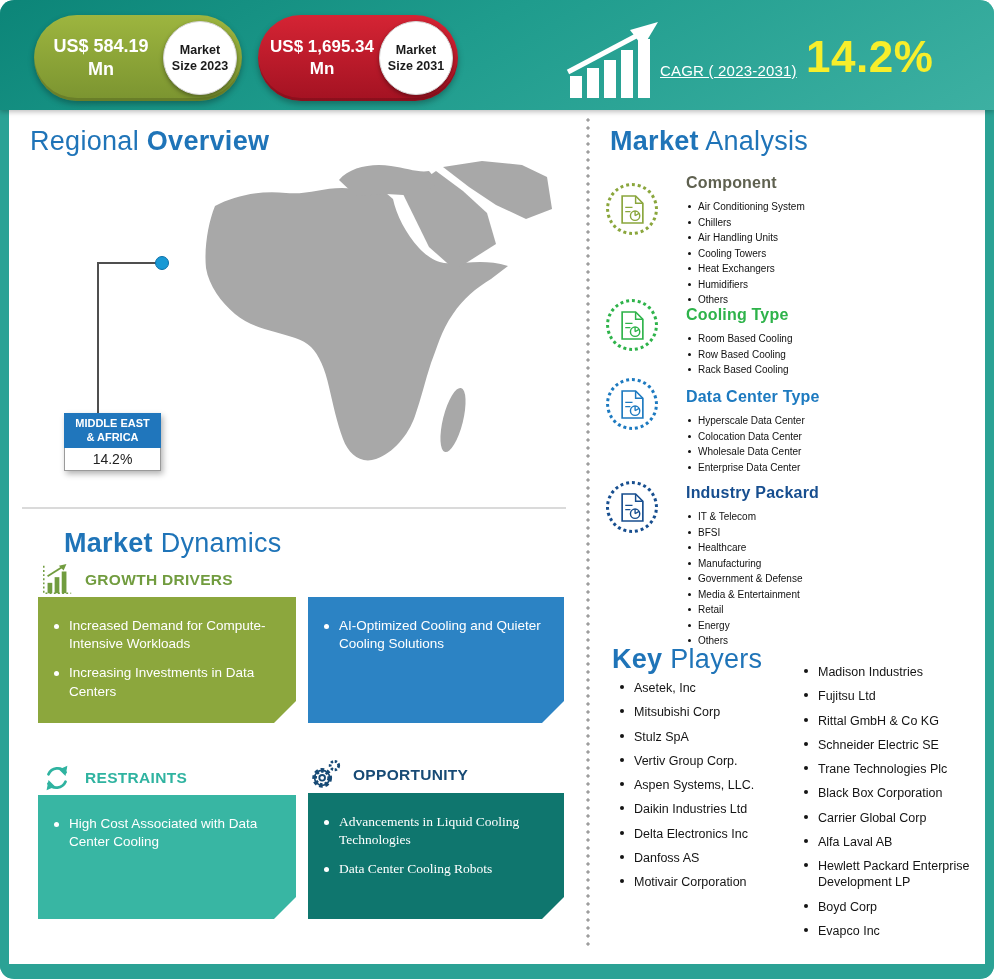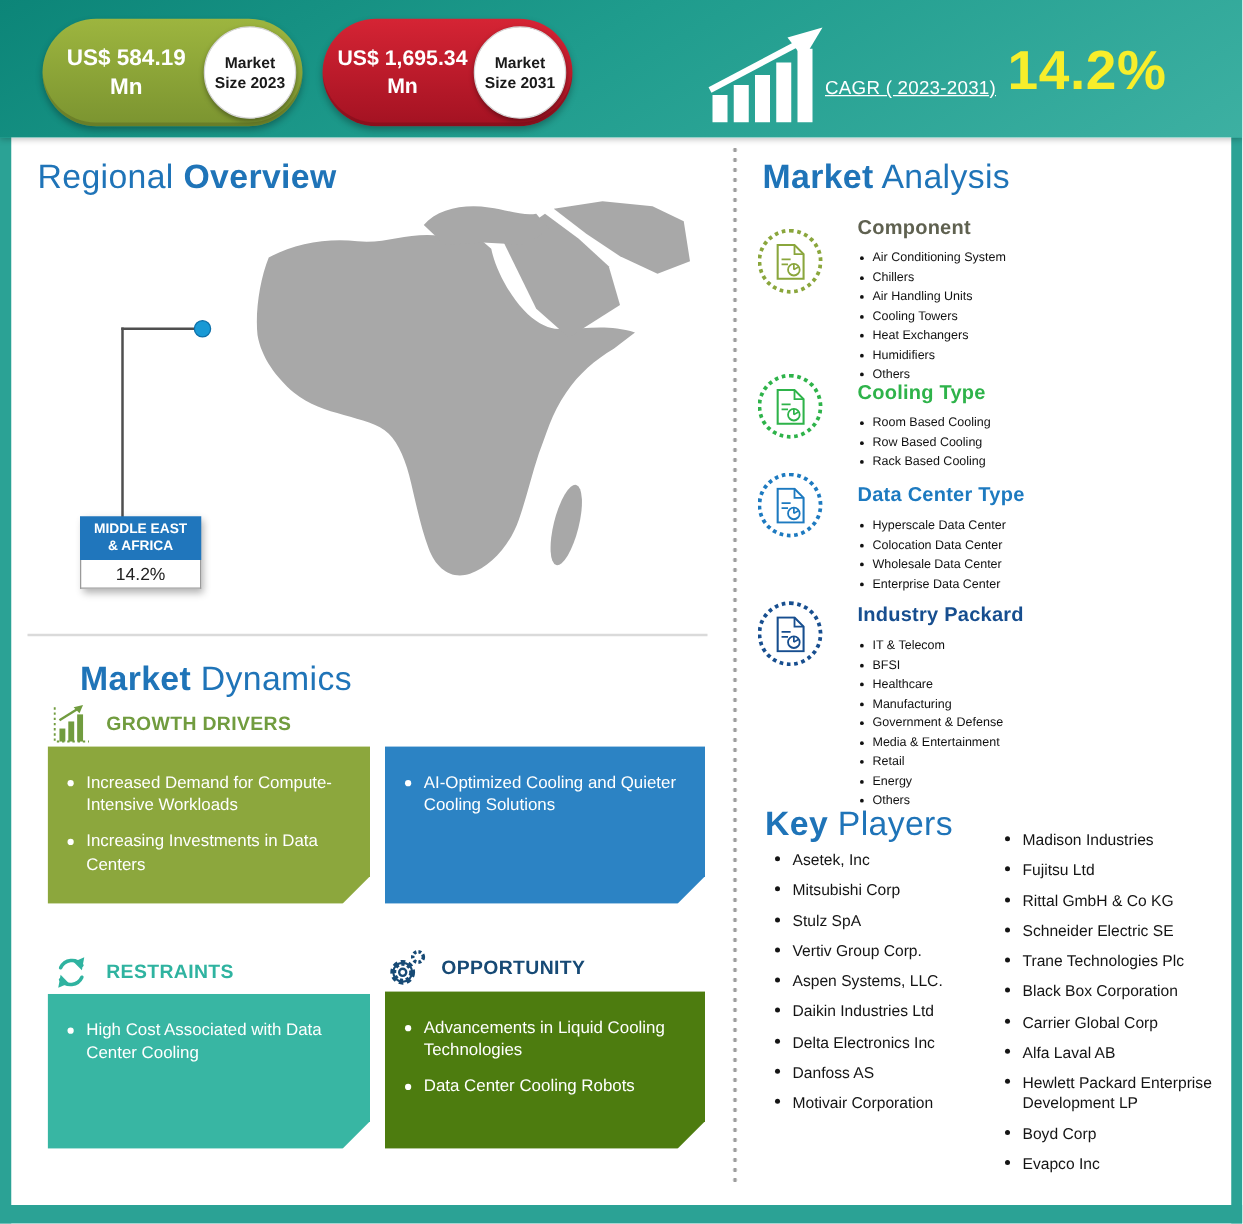--- a/index.html
+++ b/index.html
@@ -1,19 +1,19 @@
 <!DOCTYPE html>
 <html><head>
 <meta charset="utf-8">
 <title>Data Center Cooling Market Infographic</title>
 <style>
   * { margin:0; padding:0; box-sizing:border-box; }
   html,body { background:#ffffff; }
   body { font-family:"Liberation Sans", sans-serif; }
-  .page { position:relative; width:994px; height:979px; background:#ffffff; overflow:hidden; }
+  .page { position:relative; width:994px; height:979px; background:#ffffff; overflow:hidden;border-radius:14px; }
 
   
   .frame-left,.frame-right { position:absolute; top:0; width:9px; height:100%; background:#2ba295; z-index:5; }
   .frame-left { left:0; } .frame-right { right:0; }
   .frame-bottom { position:absolute; left:0; bottom:0; width:100%; height:15px; background:#2ba295; z-index:5; }
 
   
   .topbar { position:absolute; top:0; left:0; width:100%; height:110px; z-index:6;
             background:linear-gradient(150deg,#0c8578 0%,#1f9c8d 45%,#3db0a2 100%);
             box-shadow:0 2px 5px rgba(0,0,0,.25); }
@@ -57,21 +57,21 @@
   .h-growth { color:#719c3f; } .h-trends { color:#2076bc;margin-top:40px; }
   .h-restraints { color:#2fb3a0; } .h-opportunity { color:#174a75; }
   .dyn-box { position:absolute; color:#fff; font-size:13.5px; padding:20px 16px 10px 16px;
              clip-path:polygon(0 0,100% 0,100% calc(100% - 22px),calc(100% - 22px) 100%,0 100%); }
   .dyn-box ul { list-style:none; }
   .dyn-box li { position:relative; padding-left:15px; margin-bottom:11px; line-height:1.35; }
   .dyn-box li::before { content:""; position:absolute; left:0; top:7px; width:5px; height:5px; border-radius:50%; background:#fff; }
   .box-growth      { left:38px;  top:597px; width:258px; height:126px; background:#8ca73d; }
   .box-future      { left:308px; top:597px; width:256px; height:126px; background:#2c83c4; }
   .box-restraints  { left:38px;  top:795px; width:258px; height:124px; background:#38b6a3; }
-  .box-opportunity { left:308px; top:793px; width:256px; height:126px; background:#4d7c0f; }
+  .box-opportunity { left:308px; top:793px; width:256px; height:126px; background:#0f766e;font-family:Liberation Serif, serif; }
 
   
   .v-divider { position:absolute; left:586px; top:116px; width:4px; height:830px;
                background-image:radial-gradient(circle,#9e9e9e 1.5px,transparent 1.7px);
                background-size:4px 8px; background-repeat:repeat-y; }
   .ma-sec { position:absolute; left:606px; display:flex; gap:28px; }
   .icon-ring { width:52px; height:52px; border-radius:50%; border:3px dotted currentColor;
                display:flex; align-items:center; justify-content:center; flex-shrink:0; background:#fff; }
   .icon-ring svg { width:25px; height:29px; }
   .c-olive { color:#8aa63c; } .c-green { color:#2eb34a; } .c-blue { color:#1d7ac0; } .c-navy { color:#174e8f; }

